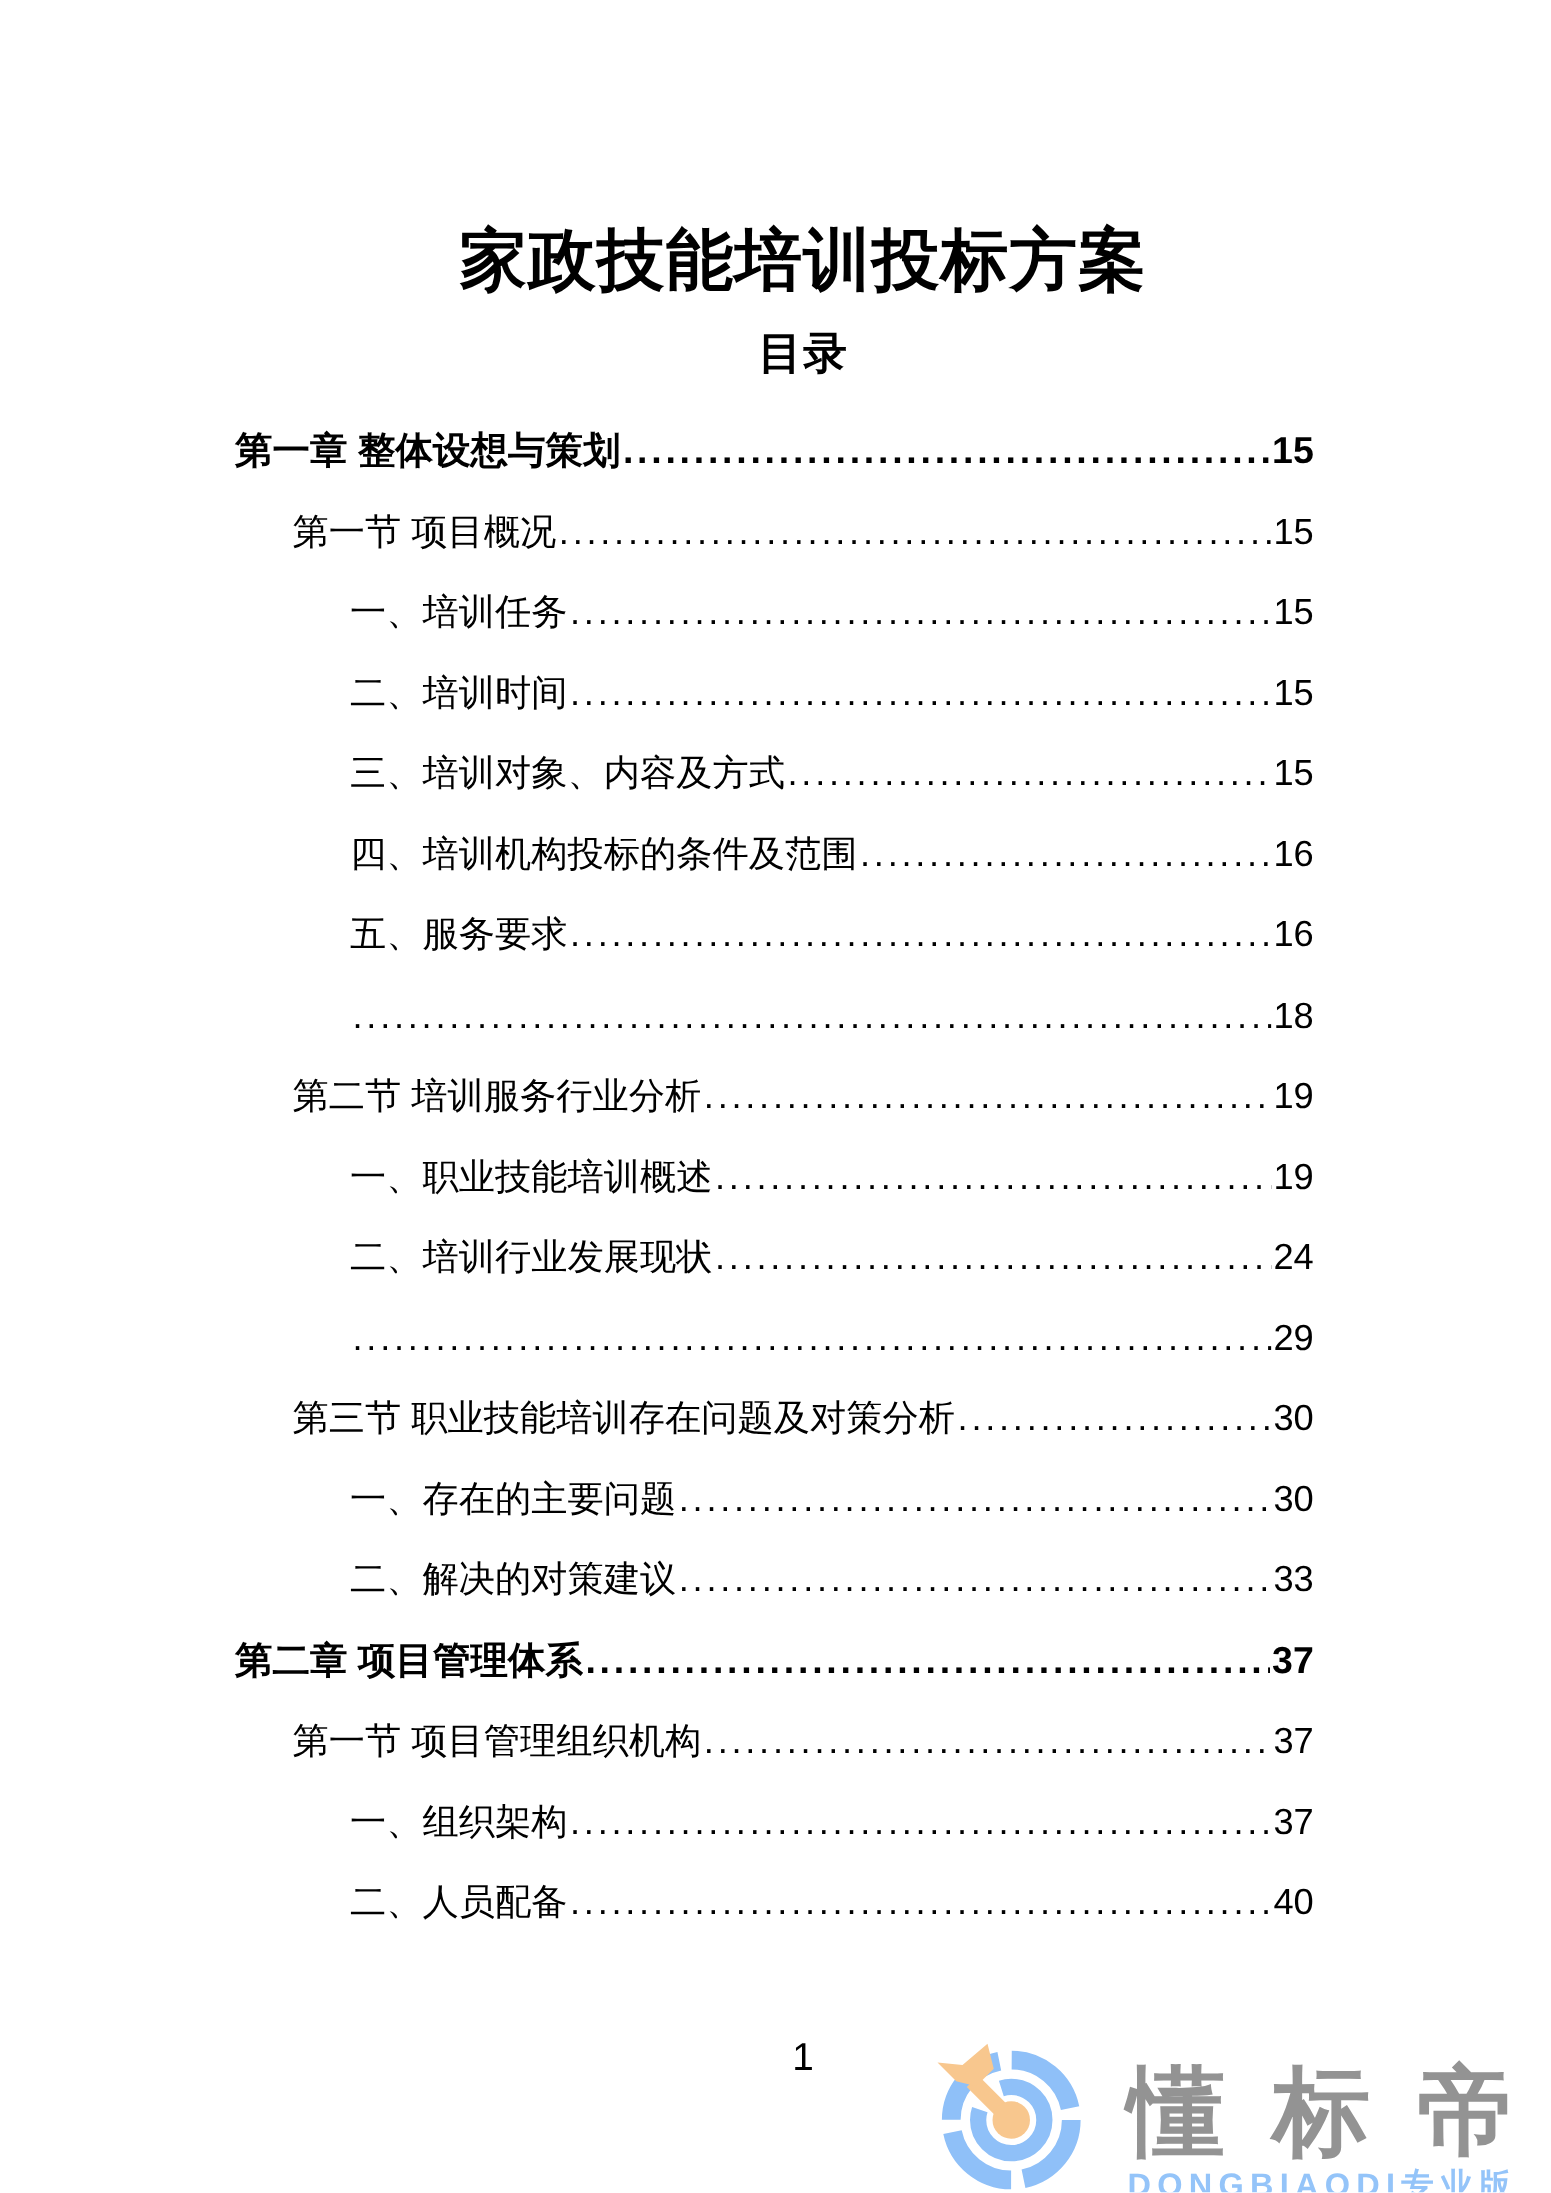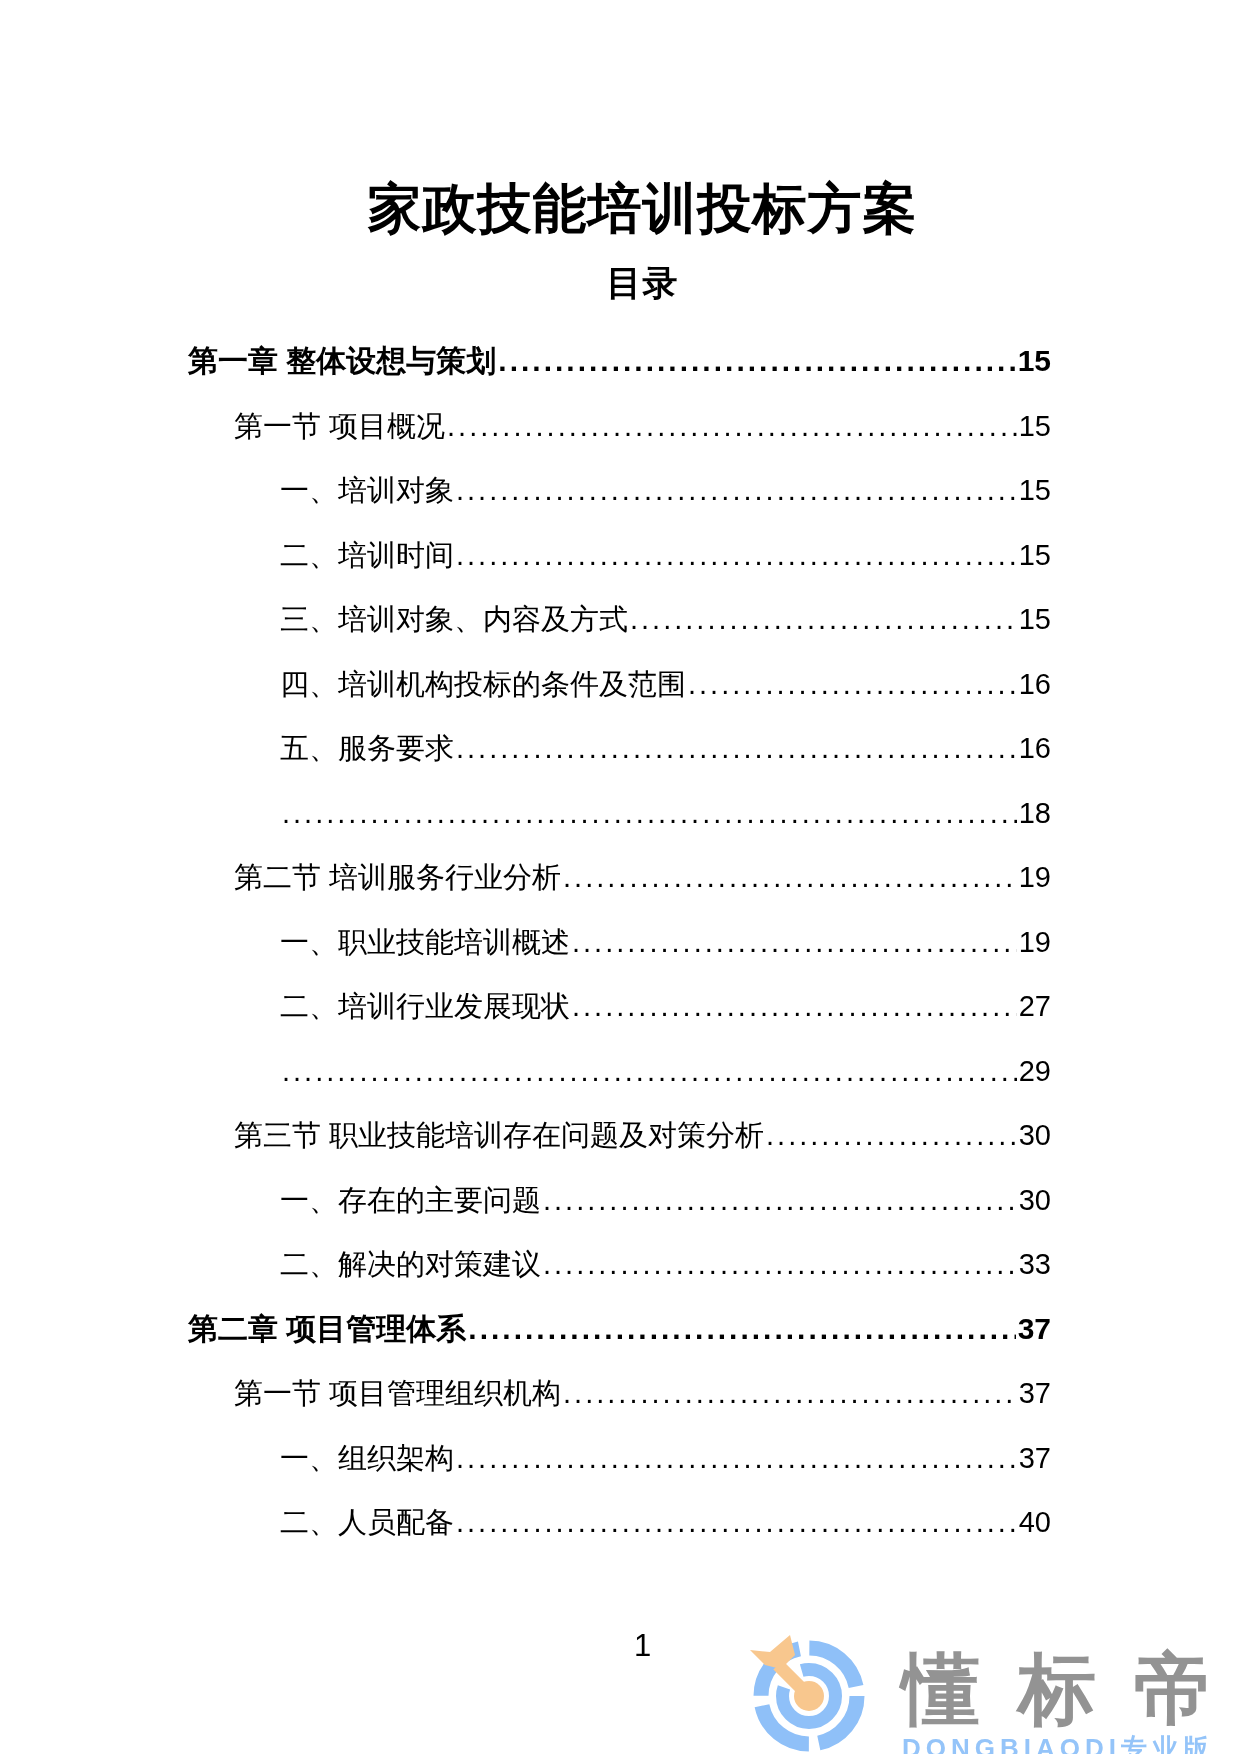--- a/index.html
+++ b/index.html
@@ -102,21 +102,21 @@
     <span class="toc-label">第一章 整体设想与策划</span>
     <span class="toc-dots">............................................................................................................................................................................................................................</span>
     <span class="toc-page">15</span>
   </div>
       <div class="toc-row lv2">
     <span class="toc-label">第一节 项目概况</span>
     <span class="toc-dots">............................................................................................................................................................................................................................</span>
     <span class="toc-page">15</span>
   </div>
       <div class="toc-row lv3">
-    <span class="toc-label">一、培训对象</span>
+    <span class="toc-label">一、培训任务</span>
     <span class="toc-dots">............................................................................................................................................................................................................................</span>
     <span class="toc-page">15</span>
   </div>
       <div class="toc-row lv3">
     <span class="toc-label">二、培训时间</span>
     <span class="toc-dots">............................................................................................................................................................................................................................</span>
     <span class="toc-page">15</span>
   </div>
       <div class="toc-row lv3">
     <span class="toc-label">三、培训对象、内容及方式</span>
@@ -143,21 +143,21 @@
     <span class="toc-page">19</span>
   </div>
       <div class="toc-row lv3">
     <span class="toc-label">一、职业技能培训概述</span>
     <span class="toc-dots">............................................................................................................................................................................................................................</span>
     <span class="toc-page">19</span>
   </div>
       <div class="toc-row lv3">
     <span class="toc-label">二、培训行业发展现状</span>
     <span class="toc-dots">............................................................................................................................................................................................................................</span>
-    <span class="toc-page">27</span>
+    <span class="toc-page">24</span>
   </div>
       <div class="toc-row lv3">
     <span class="toc-dots">............................................................................................................................................................................................................................</span>
     <span class="toc-page">29</span>
   </div>
       <div class="toc-row lv2">
     <span class="toc-label">第三节 职业技能培训存在问题及对策分析</span>
     <span class="toc-dots">............................................................................................................................................................................................................................</span>
     <span class="toc-page">30</span>
   </div>

